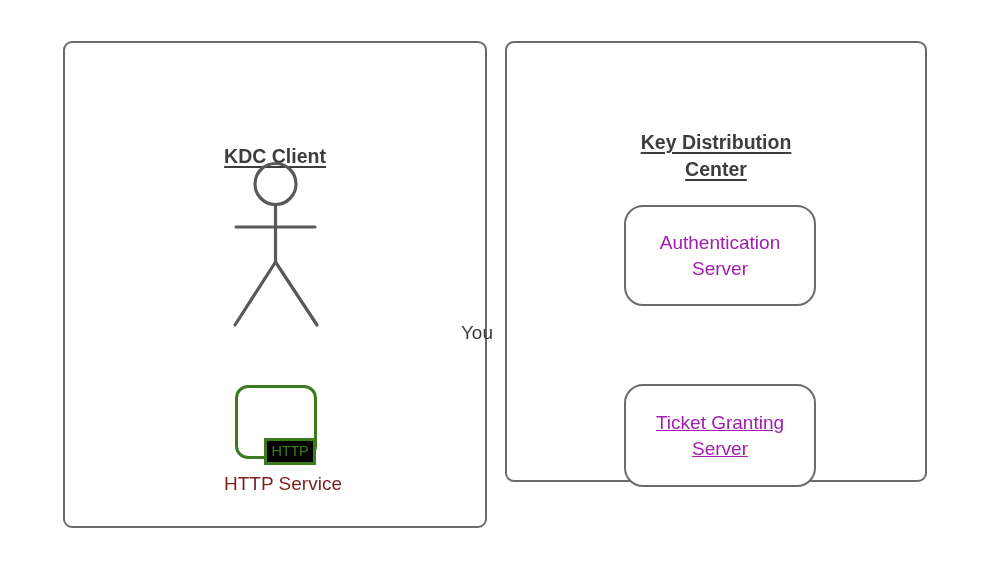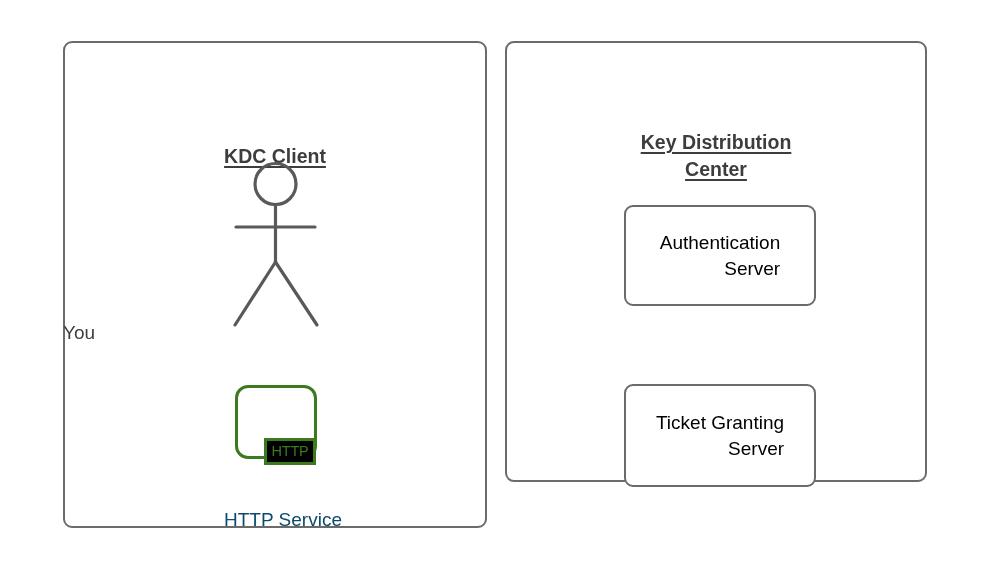--- a/index.html
+++ b/index.html
@@ -57,24 +57,24 @@
     position: absolute;
     left: 218px;
     top: 158px;
     width: 115px;
     height: 175px;
   }
   .stick-figure svg { display: block; }
 
   .figure-label {
     position: absolute;
-    left: 63px;
+    left: 69px;
     width: 424px;
     top: 322px;
-    text-align: left;
+    text-align: right;
     font-size: 19px;
     color: #3d3d3d;
   }
 
   
   .http-icon {
     position: absolute;
     left: 235px;
     top: 385px;
     width: 82px;
@@ -109,42 +109,41 @@
     line-height: 1;
   }
 
   .service-label {
     position: absolute;
     left: 63px;
     width: 440px;
     top: 473px;
     text-align: center;
     font-size: 19px;
-    color: #0c4a6e;
-    margin-top: 36px;
+    color: #7f1d1d;
   }
 
   
   .server-box {
     position: absolute;
     box-sizing: border-box;
     background: #ffffff;
     border: 2.5px solid #6b6b6b;
-    border-radius: 9px;
+    border-radius: 19px;
     display: flex;
     align-items: center;
     justify-content: center;
-    text-align: right;
+    text-align: center;
     font-size: 19px;
     line-height: 26px;
-    color: #000000;
+    color: #a21caf;
     white-space: pre-line;
   }
   .server-auth   { left: 624px; top: 205px; width: 192px; height: 101px; }
-  .server-ticket { left: 624px; top: 384px; width: 192px; height: 103px; }
+  .server-ticket { left: 624px; top: 384px; width: 192px; height: 103px; text-decoration: underline; }
 </style>
 </head>
 <body>
 
 <div class="canvas">
 
   <div class="panel panel-left">
     <div class="panel-title title-left"><span>KDC Client</span></div>
   </div>
 

